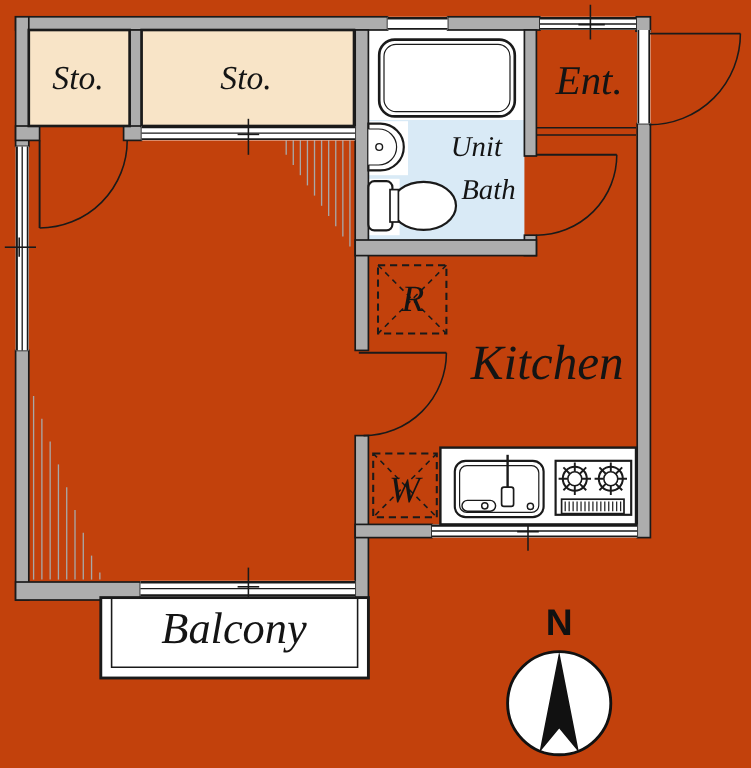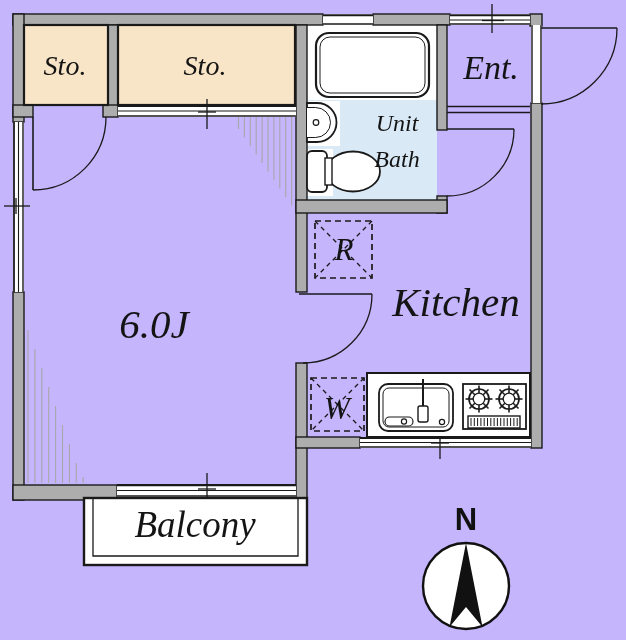--- a/index.html
+++ b/index.html
@@ -1,17 +1,17 @@
 <!DOCTYPE html>
 <html><head>
 <meta charset="utf-8">
 <style>
   html,body { margin:0; padding:0; background:#ffffff; }
   .plan {
-    position:relative; width:626px; height:640px; background:#c4b5fd;
+    position:relative; width:626px; height:640px; background:#c2410c;
     font-family:"Liberation Serif","DejaVu Serif",serif; overflow:hidden;text-align:right;
   }
   .plan svg { position:absolute; left:0; top:0; }
   .lbl {
     position:absolute; transform:translate(-50%,-50%);
     font-style:italic; color:#141414; white-space:nowrap; line-height:1;
   }
   .lbl.sto     { font-size:28px; }
   .lbl.big     { font-size:41px; }
   .lbl.bath    { font-size:24px; }
@@ -256,22 +256,21 @@
     </g>
 
     <g>
       <circle cx="466" cy="586" r="43" fill="#ffffff" stroke="#111111" stroke-width="2.4"></circle>
       <polygon points="466,543 449.5,627 466,607 482.5,627" fill="#111111"></polygon>
     </g>
   </svg>
 
   <div class="lbl sto" style="left:65px;  top:66px;">Sto.</div>
   <div class="lbl sto" style="left:205px; top:66px;">Sto.</div>
-  <div class="lbl big" style="left:154px; top:324px;">6.0J</div>
   <div class="lbl bath" style="left:397px; top:123px;">Unit</div>
-  <div class="lbl bath" style="left:397px; top:159px;font-style:italic;">Bath</div>
+  <div class="lbl bath" style="left:407px; top:159px;font-style:italic;">Bath</div>
   <div class="lbl kitchen" style="left:456px; top:302px;">Kitchen</div>
   <div class="lbl ent" style="left:491px; top:68px;">Ent.</div>
   <div class="lbl appl" style="left:344px; top:249px;">R</div>
   <div class="lbl appl" style="left:337px; top:408px;">W</div>
   <div class="lbl balcony" style="left:195px; top:524px;font-style:italic;">Balcony</div>
   <div class="lbl north" style="left:466px; top:519px;">N</div>
 </div>
 
 </body></html>

